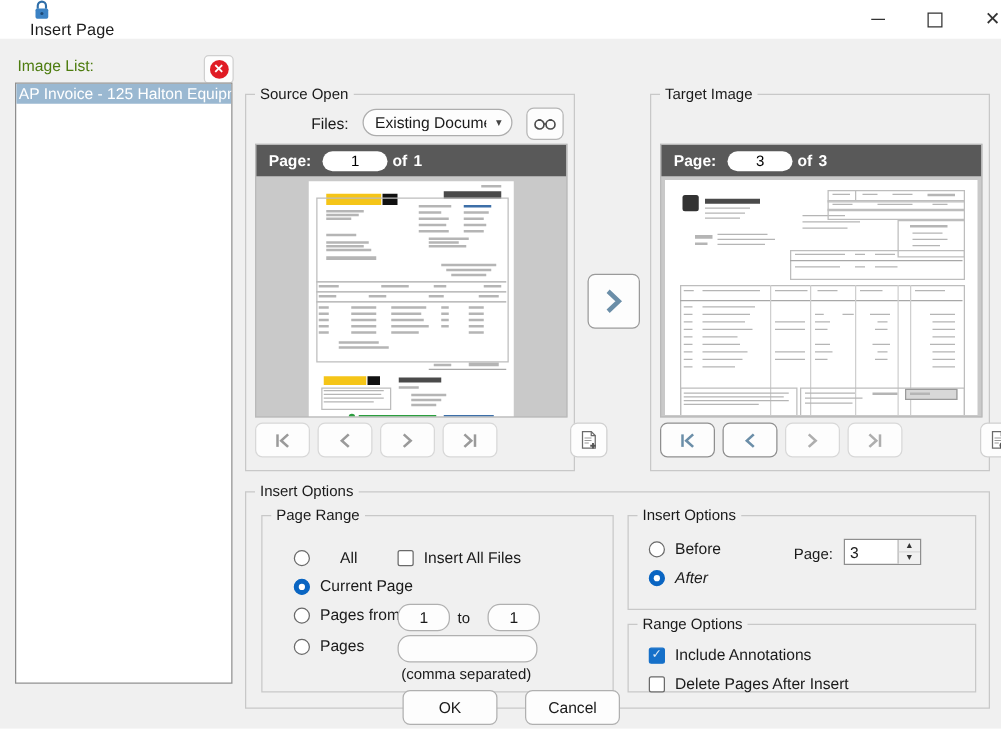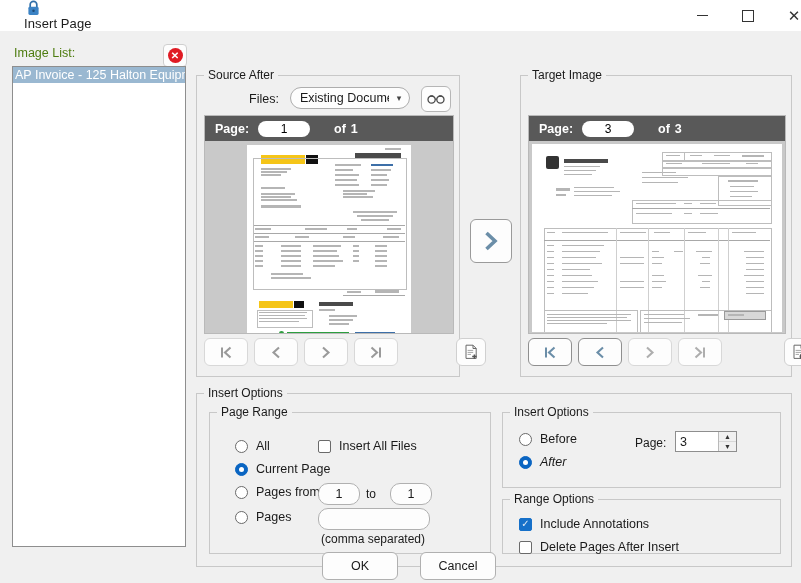--- a/index.html
+++ b/index.html
@@ -158,21 +158,21 @@
     margin-left: 9px;
     width: 52px; height: 16px;
     background: #ffffff;
     border-radius: 8px;
     color: #000;
     font-weight: normal;
     font-size: 12px;
     display:flex; align-items:center; justify-content:center;
     cursor: text;
   }
-  .viewer-header .vh-of { margin-left: 24px; }
+  .viewer-header .vh-of { margin-left: 4px; }
   .viewer-header .vh-total { margin-left: 5px; }
 
   .page-canvas {
     position: absolute;
     background: #ffffff;
     overflow: hidden;
   }
 
   .navbar {
     position: absolute;
@@ -342,21 +342,21 @@
 
   <div class="clear-btn">
     <div class="clear-circle">✕</div>
   </div>
 
   <div class="imagelist-box">
     <div class="imagelist-item selected">AP Invoice - 125 Halton Equipment</div>
   </div>
 
   <div class="groupbox" id="grp-source">
-    <div class="gb-title">Source After</div>
+    <div class="gb-title">Source Open</div>
 
     <div class="open-label">Files:</div>
 
     <div class="dropdown">
       <div class="dd-text">Existing Document</div>
       <div class="dd-arrow">▾</div>
     </div>
 
     <div class="browse-btn">
       <svg width="18" height="11" viewBox="0 0 18 11">
@@ -682,21 +682,21 @@
       </div>
     </div>
   </div>
 
   <div class="groupbox" id="grp-insertopts">
     <div class="gb-title">Insert Options</div>
 
     <div class="groupbox" id="grp-pagerange">
       <div class="gb-title">Page Range</div>
 
-      <div class="radio-row" style="left:25px; top:26px;">
+      <div class="radio-row" style="left:25px; top:26px;gap:16px;">
         <span class="radio"></span>
         <span class="lbl">All</span>
       </div>
 
       <div class="check-row" style="left:108px; top:26px;">
         <span class="checkbox"></span>
         <span class="lbl">Insert All Files</span>
       </div>
 
       <div class="radio-row" style="left:25px; top:49px;">

